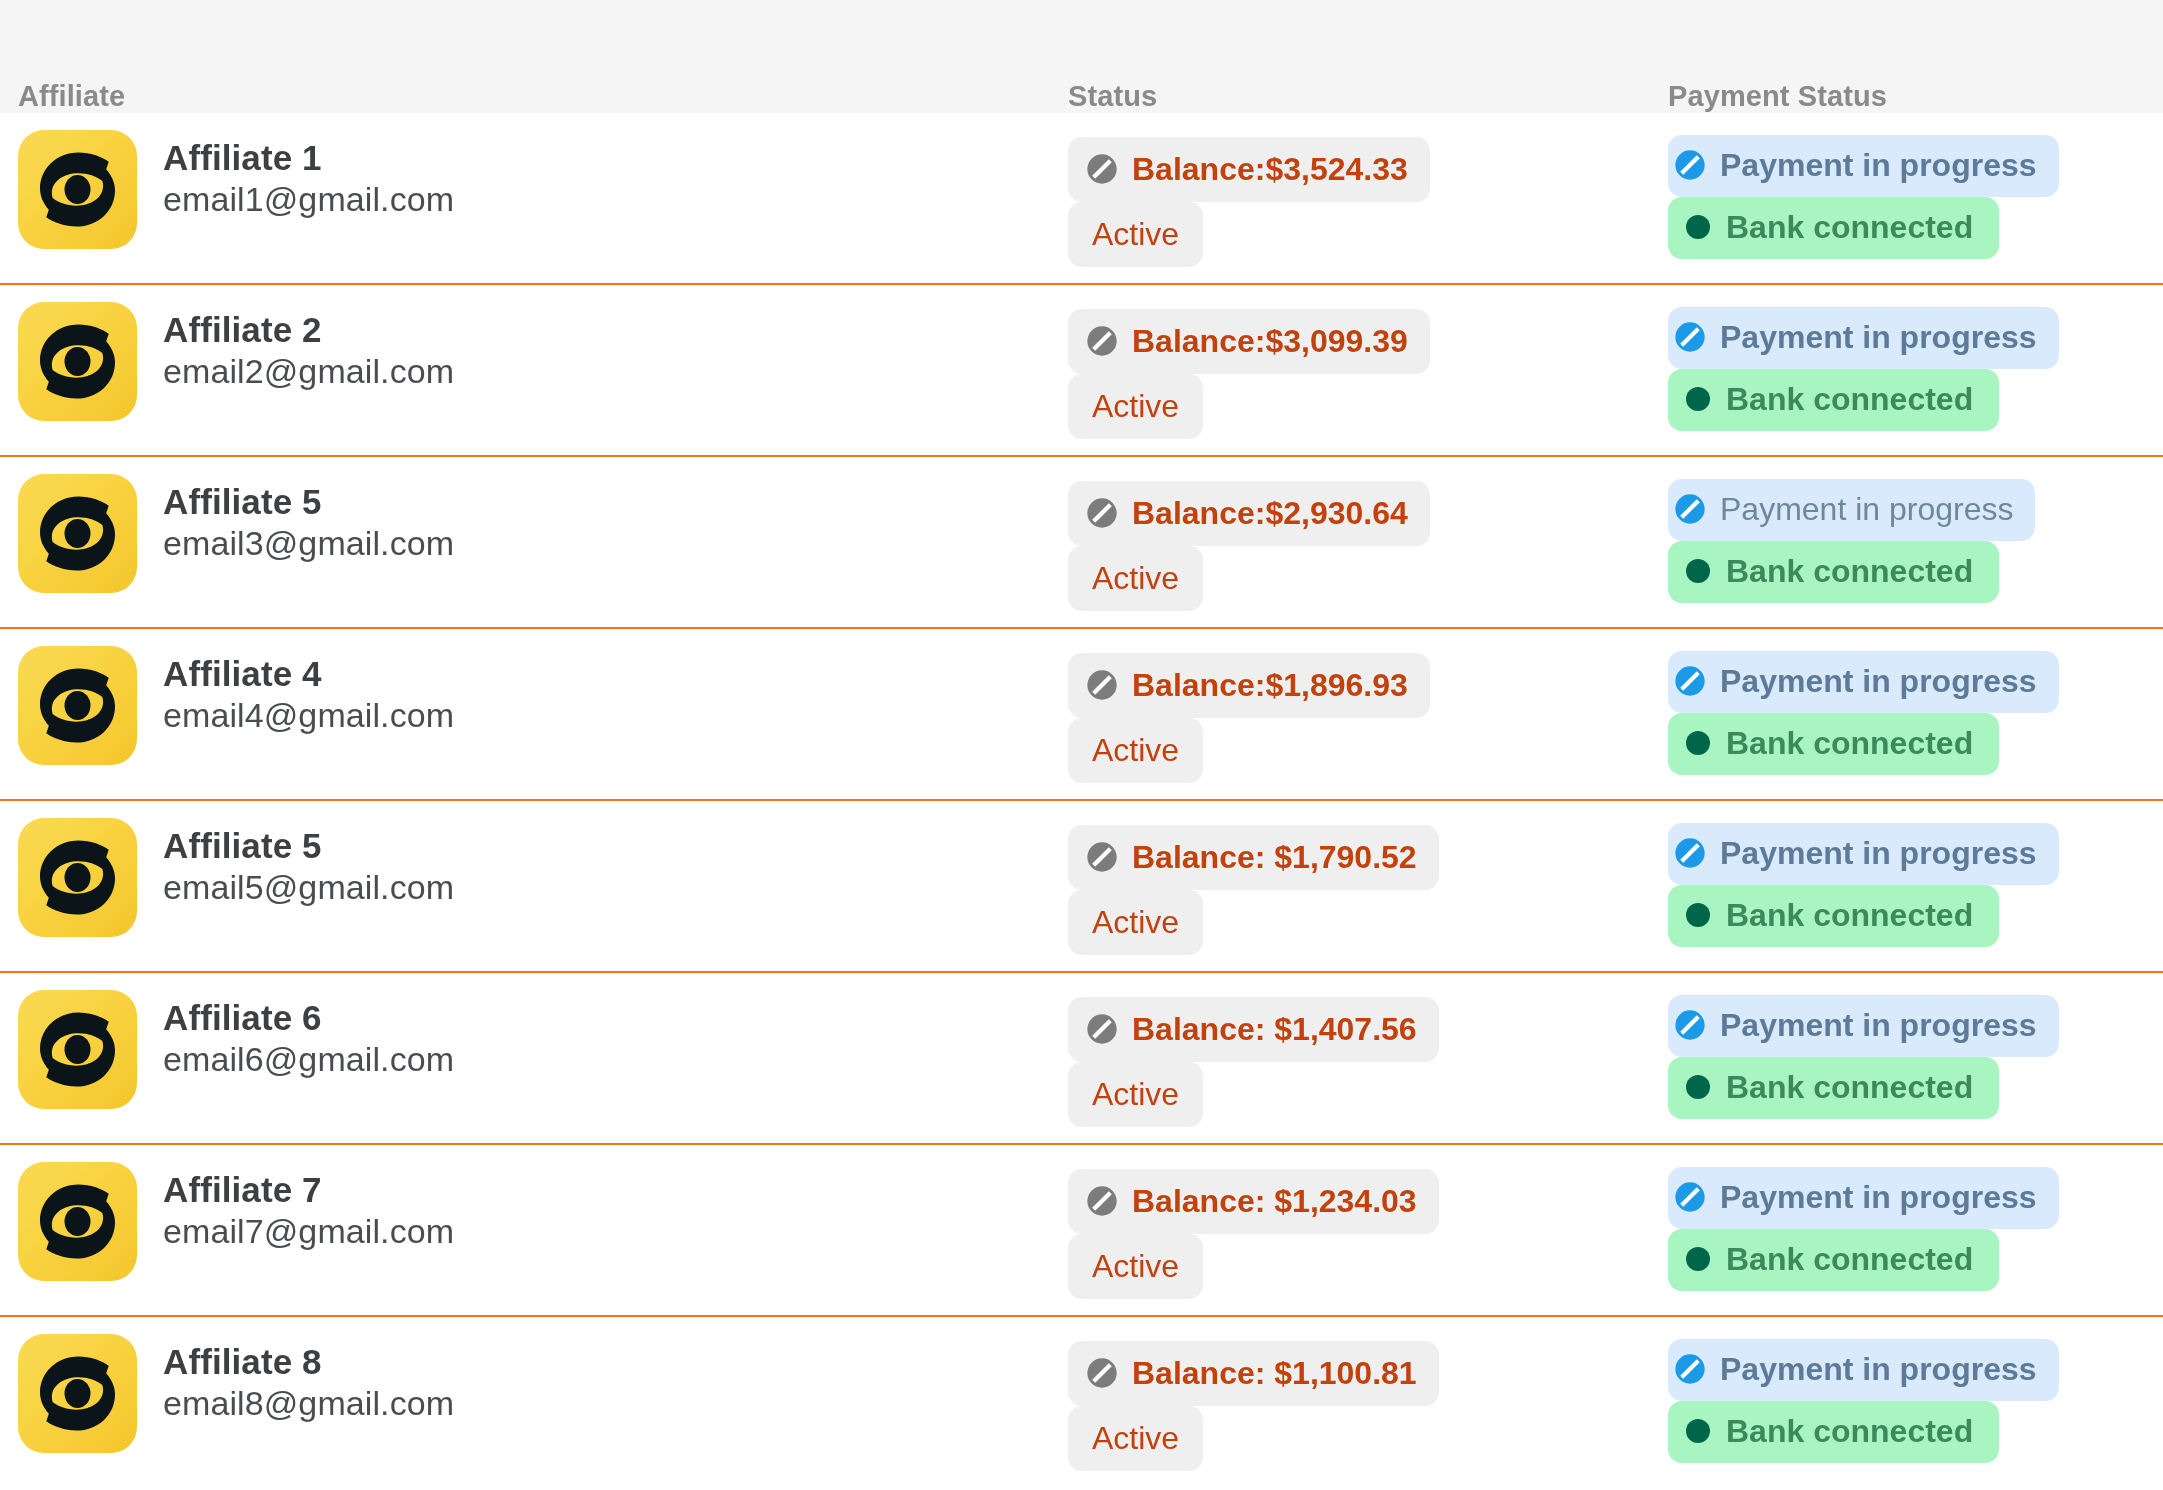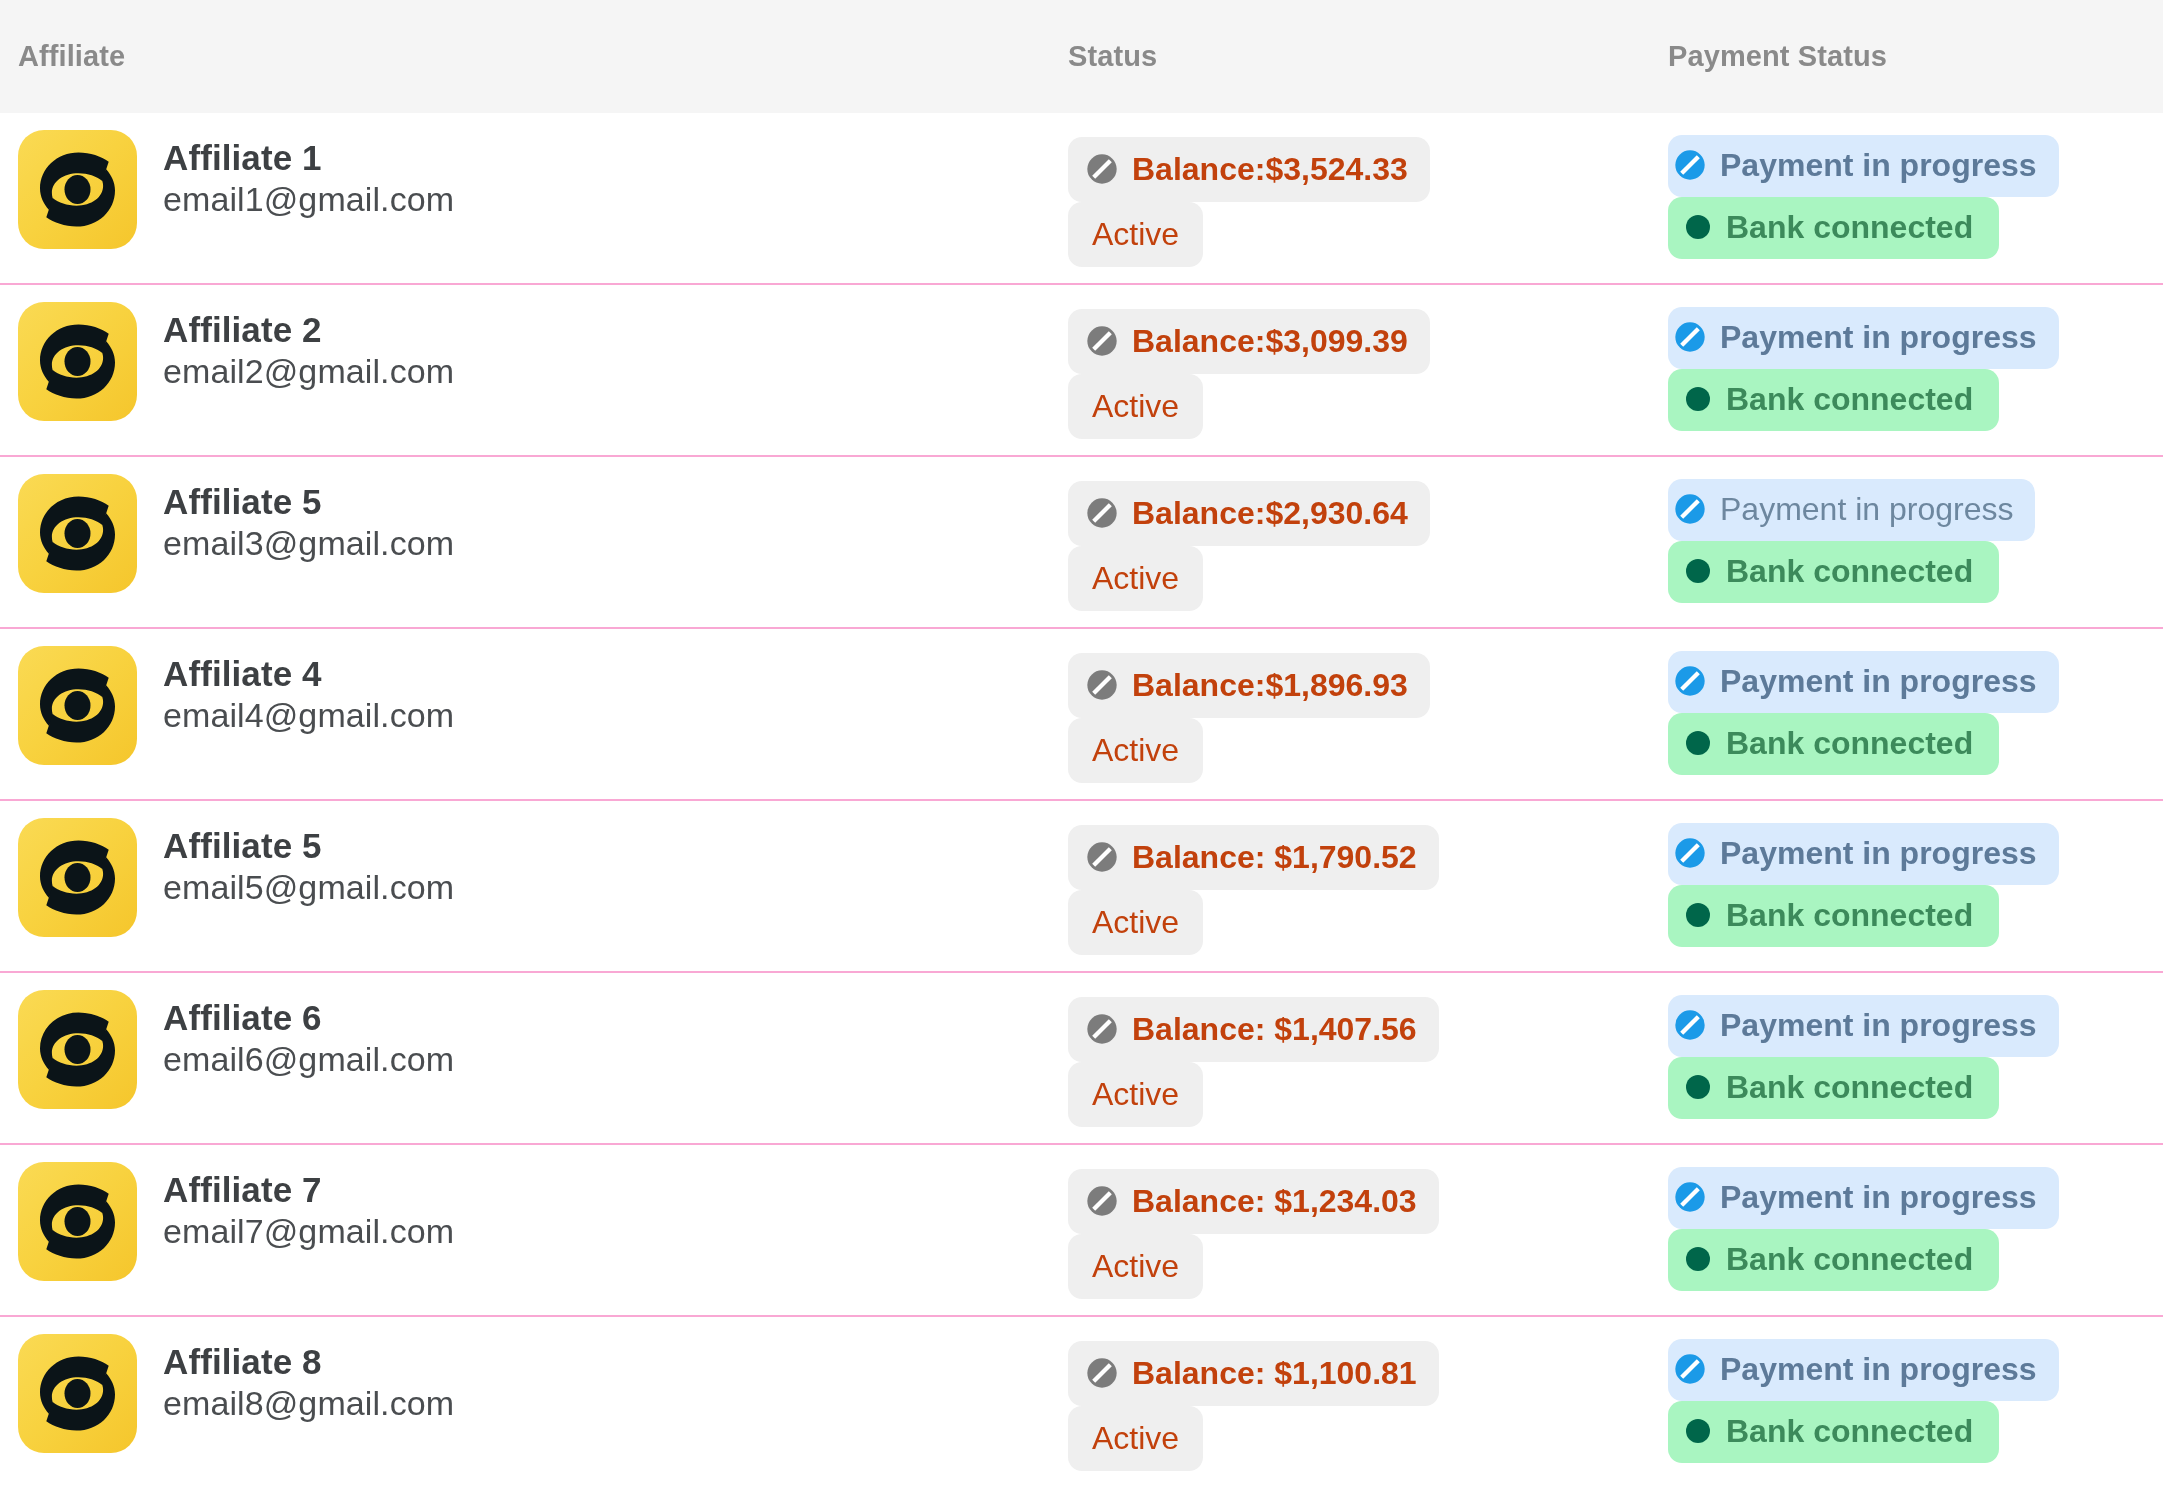--- a/index.html
+++ b/index.html
@@ -13,41 +13,41 @@
   }
 
   .table {
     width: 2163px;
     background: #ffffff;
   }
 
   
   .thead {
     display: flex;
-    align-items: center;
+    align-items: flex-end;
     height: 113px;
     background: #f5f5f5;
   }
   .th {
     font-size: 29px;
     font-weight: bold;
     color: #8a8a8a;
     letter-spacing: .1px;
     white-space: nowrap;
   }
   .col-affiliate { width: 1068px; padding-left: 18px; }
   .col-status    { width: 600px; }
   .col-payment   { width: 495px; }
 
   
   .trow {
     display: flex;
     align-items: flex-start;
     height: 172px;
-    border-bottom: 2px solid #f9a8d4;
+    border-bottom: 2px solid #f97316;
     background: #ffffff;
   }
   .trow:last-child { border-bottom: none; }
 
   .cell-affiliate {
     width: 1068px;
     padding-left: 18px;
     padding-top: 17px;
     display: flex;
     align-items: flex-start;

